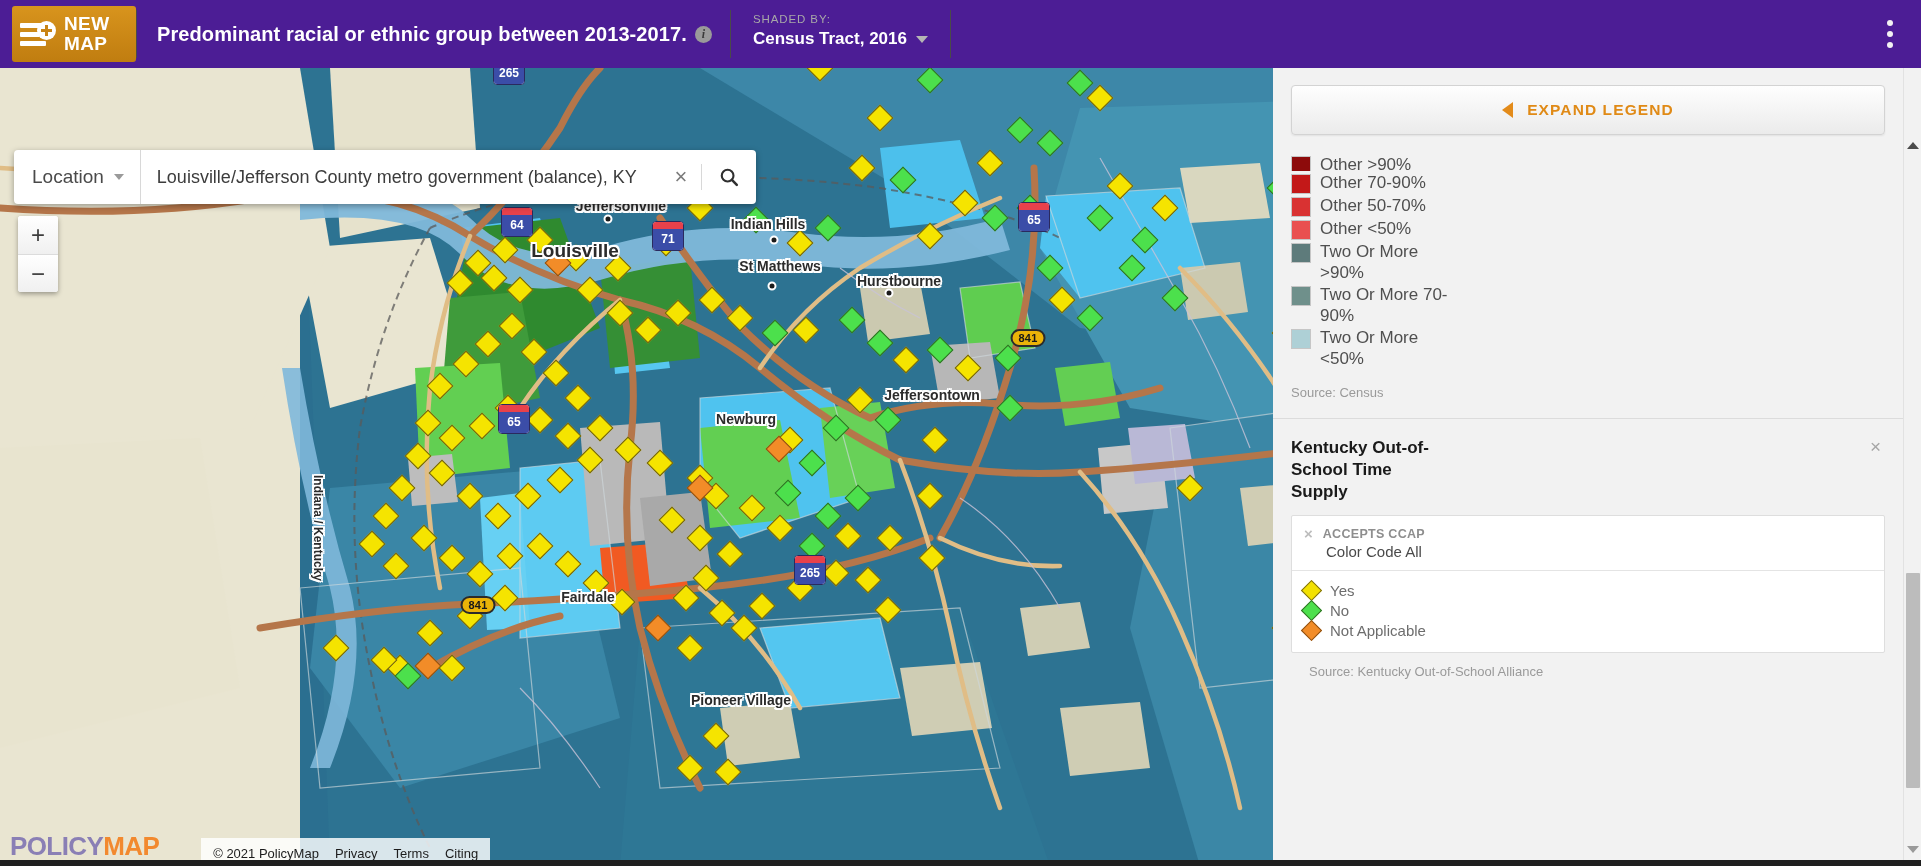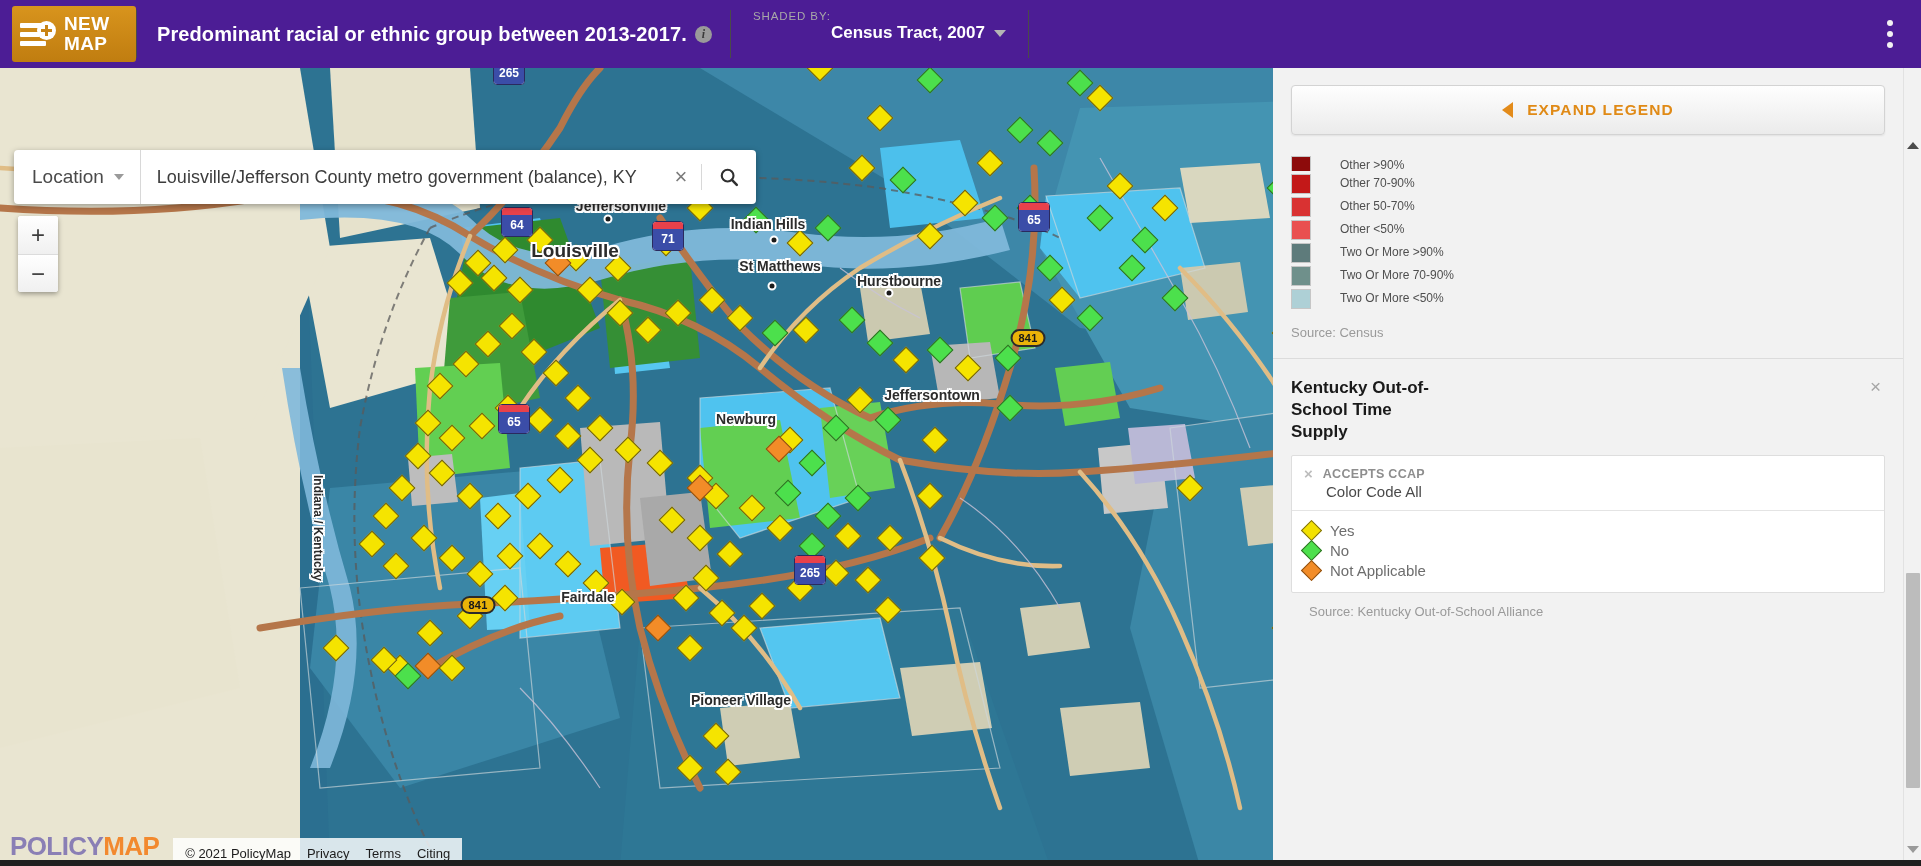--- a/index.html
+++ b/index.html
@@ -50,21 +50,21 @@
   .map-title {
     color: #ffffff; font-size: 20px; font-weight: bold; letter-spacing: .1px;
   }
   .info-icon {
     display: inline-flex; align-items: center; justify-content: center;
     width: 17px; height: 17px; border-radius: 50%; background: #9a9a9a;
     color: #3a3a3a; font-size: 12px; font-weight: bold; font-style: italic;
     margin-left: 8px; cursor: pointer; font-family: "Liberation Serif", serif;
   }
 
-  .shaded-block { padding: 10px 22px 16px 22px; display: flex; flex-direction: row; justify-content: center; }
+  .shaded-block { padding: 10px 22px 16px 22px; display: flex; flex-direction: column; justify-content: center; }
   .shaded-label { color: #a8a8a8; font-size: 11.5px; letter-spacing: .9px; }
   .shaded-value-row { display: flex; align-items: center; gap: 9px; margin-top: 4px; cursor: pointer; }
   .shaded-value { color: #ffffff; font-size: 17px; font-weight: bold; }
   .caret-down {
     width: 0; height: 0; border-left: 6px solid transparent; border-right: 6px solid transparent;
     border-top: 7px solid #b5b5b5;
   }
   .kebab {
     position: absolute; right: 22px; top: 0; height: 68px;
     display: flex; flex-direction: column; justify-content: center; gap: 5px;
@@ -168,20 +168,21 @@
   .pm-logo {
     font-size: 26px; font-weight: bold; letter-spacing: -.6px;
     padding: 0 14px 6px 10px; line-height: 28px;
   }
   .pm-policy { color: #8a7fb5; }
   .pm-map { color: #f2892e; }
   .footer-links {
     background: rgba(255,255,255,.82); padding: 6px 12px 4px 12px;
     font-size: 13px; color: #222; display: flex; gap: 16px; align-items: center;
     height: 28px;
+    margin-left: 28px;
   }
   .footer-links span, .footer-links a { color: #1c1c1c; text-decoration: none; cursor: pointer; }
   .footer-links .copy { cursor: default; }
   .bottom-strip {
     position: absolute; bottom: 0; left: 0; width: 1921px; height: 6px; background: #1f1f1f; z-index: 45;
   }
 
   
   .right-panel {
     position: absolute; top: 68px; right: 0; width: 648px; height: 798px;
@@ -206,21 +207,21 @@
 
   .legend-sec { padding: 8px 0 0 0; border-bottom: 1px solid #dcdcdc; }
   .legend-list { padding: 12px 18px 0 18px; }
   .legend-row {
     display: flex; align-items: flex-start; gap: 9px; margin-bottom: 2px;
   }
   .legend-row .sw {
     width: 20px; height: 20px; flex: 0 0 20px; border: 1px solid #c6c6c6; margin-top: 1px;
   }
   .legend-row .lb {
-    font-size: 12px; color: #4f4f4f; line-height: 20.5px; max-width: 140px; margin-left: 20px;
+    font-size: 17px; color: #4f4f4f; line-height: 20.5px; max-width: 140px;
   }
   .legend-clip { height: 16px; overflow: hidden; }
   .source-line {
     font-size: 13px; color: #9a9a9a; padding: 14px 18px 18px 18px;
   }
 
   .ds-panel { padding: 18px 18px 0 18px; position: relative; }
   .ds-title {
     font-size: 17px; font-weight: bold; color: #1a1a1a; line-height: 22px; width: 148px;
   }
@@ -707,21 +708,21 @@
     </div>
     <div class="divider-v"></div>
     <div class="title-block">
       <span class="map-title">Predominant racial or ethnic group between 2013-2017.</span>
       <span class="info-icon">i</span>
     </div>
     <div class="divider-v"></div>
     <div class="shaded-block">
       <span class="shaded-label">SHADED BY:</span>
       <span class="shaded-value-row">
-        <span class="shaded-value">Census Tract, 2007</span>
+        <span class="shaded-value">Census Tract, 2016</span>
         <span class="caret-down"></span>
       </span>
     </div>
     <div class="divider-v"></div>
     <div class="kebab">
       <i></i>
       <i></i>
       <i></i>
     </div>
   </div>

